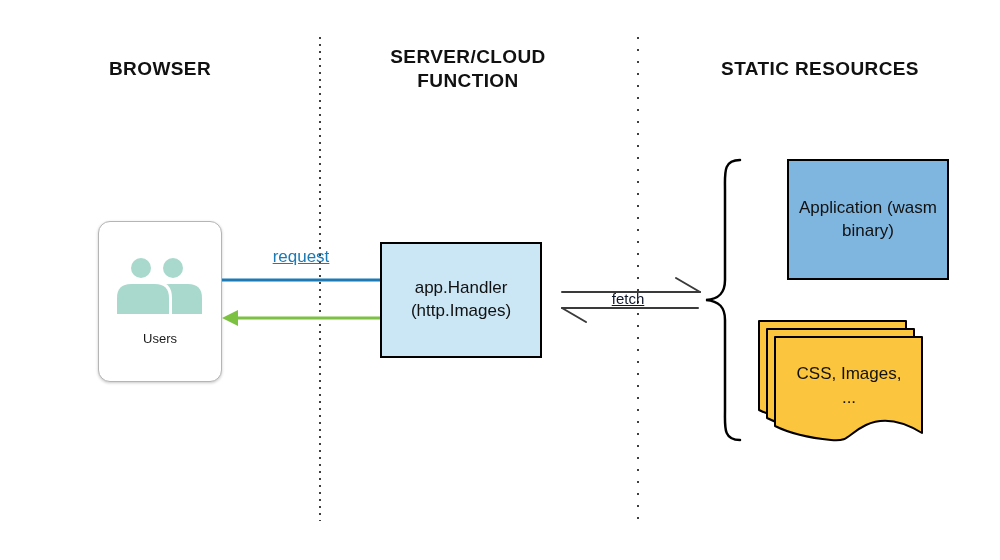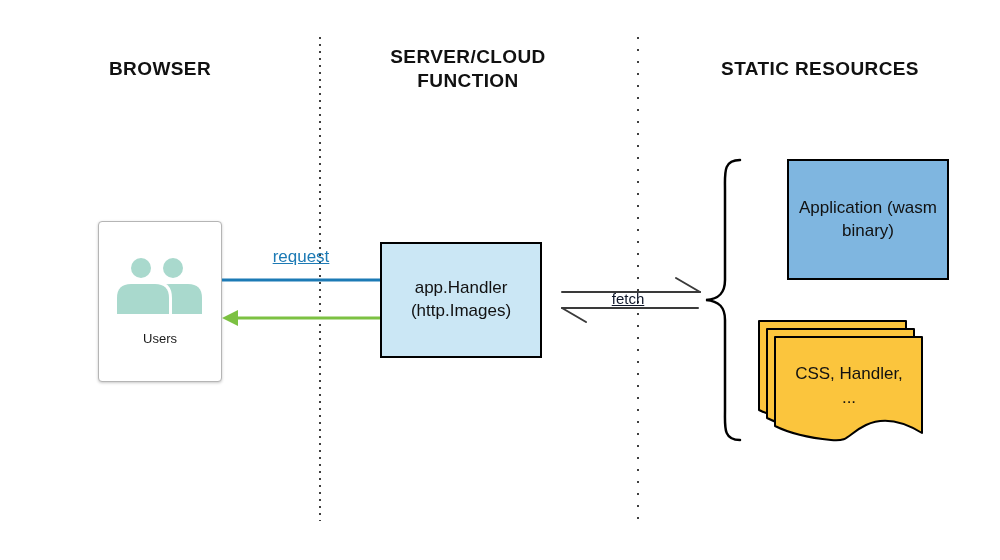--- a/index.html
+++ b/index.html
@@ -14,21 +14,21 @@
   #title-browser{left:60px;top:57px;width:200px;text-align:center;}
   #title-server{left:368px;top:45px;width:200px;}
   #title-static{left:695px;top:57px;width:250px;}
   .lane-sep{
     position:absolute;top:37px;height:484px;width:2px;
   }
   #sep-left{left:319px;background-image:repeating-linear-gradient(to bottom,#3f3f3f 0 2px,transparent 2px 7px);}
   #sep-right{left:637px;background-image:repeating-linear-gradient(to bottom,#3f3f3f 0 2px,transparent 2px 12px);}
   .users-card{
     position:absolute;left:98px;top:221px;width:122px;height:159px;
-    background:#fff;border:1px solid #b5b5b5;border-radius:4px;
+    background:#fff;border:1px solid #b5b5b5;border-radius:12px;
     box-shadow:0 1px 3px rgba(0,0,0,.22);
     display:flex;flex-direction:column;align-items:center;justify-content:center;
   }
   .users-card .icon-wrap{margin-bottom:14px;line-height:0;}
   .users-label{font-size:13px;color:#1a1a1a;}
   .overlay{position:absolute;left:0;top:0;width:1000px;height:560px;}
   .handler-box{
     position:absolute;left:380px;top:242px;width:162px;height:116px;
     background:#cbe7f5;border:2px solid #000;box-sizing:border-box;
     display:flex;flex-direction:column;align-items:center;justify-content:center;
@@ -111,17 +111,17 @@
   <div class="handler-box">
     <span>app.Handler</span>
     <span>(http.Images)</span>
   </div>
 
   <div class="app-box">
     <span>Application (wasm binary)</span>
   </div>
 
   <div class="docs-text">
-    <div>CSS, Handler,</div>
+    <div>CSS, Images,</div>
     <div>...</div>
   </div>
 
 </div>
 
 </body></html>

